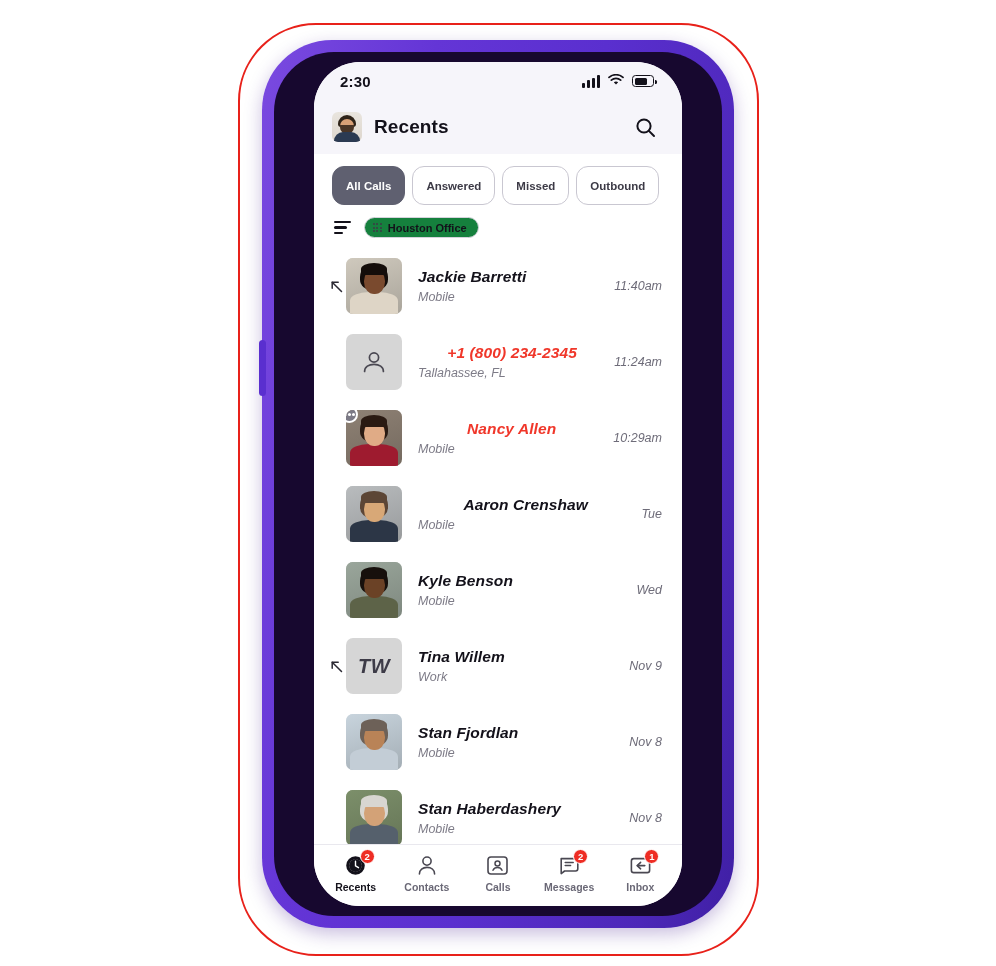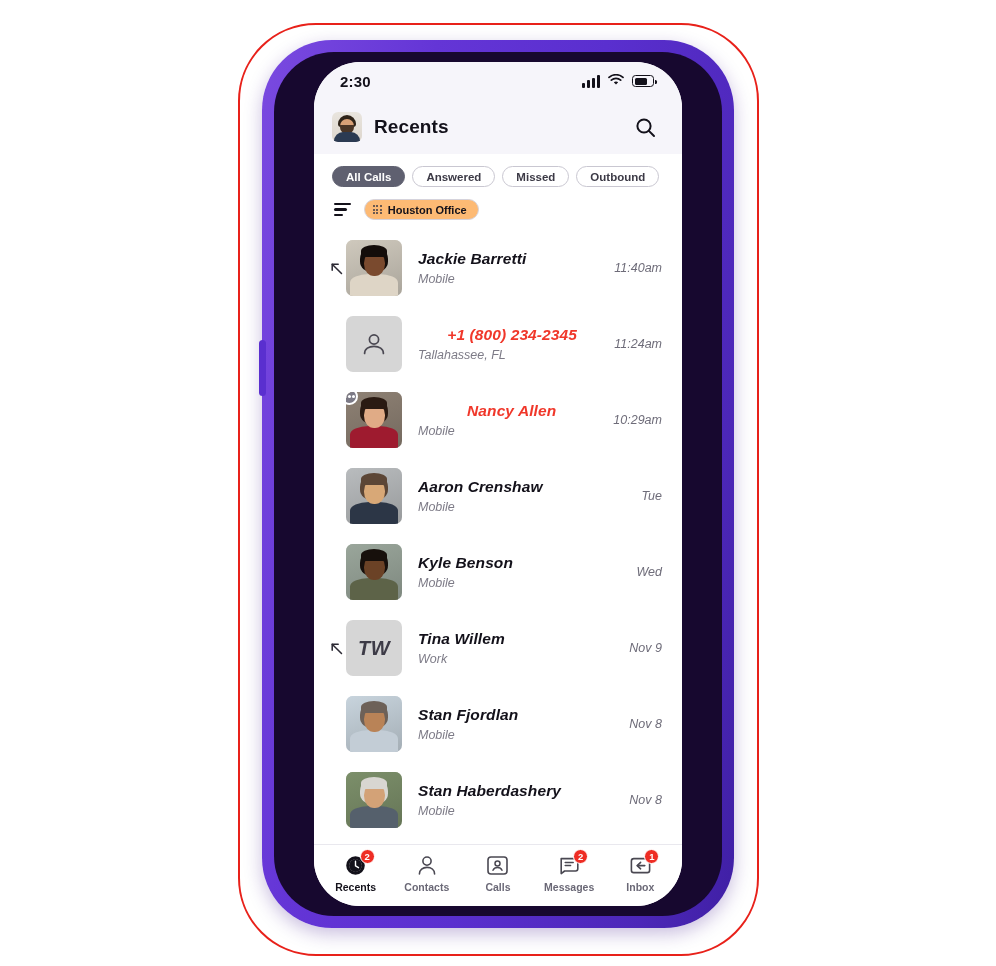--- a/index.html
+++ b/index.html
@@ -90,36 +90,36 @@
   .avatar-me .beard{position:absolute;left:8px;top:13px;width:14px;height:9px;border-radius:0 0 7px 7px;background:#4a3526;}
   .avatar-me .body{position:absolute;left:2px;bottom:0;width:26px;height:10px;border-radius:9px 9px 0 0;background:#2b3a52;}
   .page-title{ font-size:19px; font-weight:700; color:#13111a; letter-spacing:.1px; flex:1; }
   .search-btn{ width:26px;height:26px;display:flex;align-items:center;justify-content:center;cursor:pointer; }
 
   
   .filter-row{
     flex:none; display:flex; gap:7px; padding: 12px 16px 0 18px; align-items:center;
   }
   .chip{
-    height:21px; padding: 0 13px; border-radius:12px; font-size:11.5px; font-weight:600;
+    height:39px; padding: 0 13px; border-radius:12px; font-size:11.5px; font-weight:600;
     display:flex;align-items:center;justify-content:center;cursor:pointer;
     border:1px solid #c9c7d1; color:#3c3a46; background:#fff; white-space:nowrap;
   }
   .chip.active{ background:#5f6070; border-color:#5f6070; color:#fff; }
 
   .sort-row{
     flex:none; display:flex; align-items:center; gap:13px; padding: 12px 16px 10px 20px;
   }
   .sort-icon{ display:flex;flex-direction:column;gap:3px;cursor:pointer; }
   .sort-icon i{ display:block;height:2.4px;background:#13111a;border-radius:2px; }
   .sort-icon i:nth-child(1){width:17px;}
   .sort-icon i:nth-child(2){width:13px;}
   .sort-icon i:nth-child(3){width:9px;}
   .chip-loc{
-    height:21px;padding:0 11px 0 8px;border-radius:11px;border:1px solid #d5d3dc;background:#fdba74;
+    height:21px;padding:0 11px 0 8px;border-radius:11px;border:1px solid #d5d3dc;background:#15803d;
     display:flex;align-items:center;gap:6px;font-size:11px;font-weight:700;color:#13111a;cursor:pointer;
   }
   .dotgrid{ display:grid; grid-template-columns:repeat(3,2px); gap:1.4px; }
   .dotgrid b{ display:block;width:2px;height:2px;background:#3c3a46;border-radius:50%; }
 
   
   .call-list{ flex:1; overflow:hidden; }
   .call-row{
     display:flex; align-items:center; height:76px; padding: 0 20px 0 14px; position:relative;
     cursor:pointer;
@@ -312,21 +312,21 @@
           <span class="avatar" style="background:#b9bcbe">
             <span class="f">
               <span class="bg" style="background:linear-gradient(160deg,#b9bcbe 0%, rgba(0,0,0,.18) 100%)"></span>
               <span class="torso" style="left:4px;right:4px;height:22px;background:#2c3646"></span>
               <span class="hair" style="left:14px;top:6px;width:28px;height:26px;background:#5c4636"></span>
               <span class="face" style="left:18px;top:11px;width:21px;height:25px;background:#d8a877"></span>
               <span class="hair" style="left:15px;top:5px;width:26px;height:12px;background:#5c4636;border-radius:50% 50% 10% 10%"></span>
             </span>
           </span>
           <span class="row-text">
-            <span class="row-name" style="display: block;">Aaron Crenshaw</span>
+            <span class="row-name" style="display: block; text-align: center;">Aaron Crenshaw</span>
             <span class="row-sub" style="display: block;">Mobile</span>
           </span>
           <span class="row-time">Tue</span>
         </div>
         <div class="call-row">
           <span class="dir-arrow"></span>
           <span class="avatar" style="background:#9aa69b">
             <span class="f">
               <span class="bg" style="background:linear-gradient(160deg,#9aa69b 0%, rgba(0,0,0,.18) 100%)"></span>
               <span class="torso" style="left:4px;right:4px;height:22px;background:#5d6348"></span>

